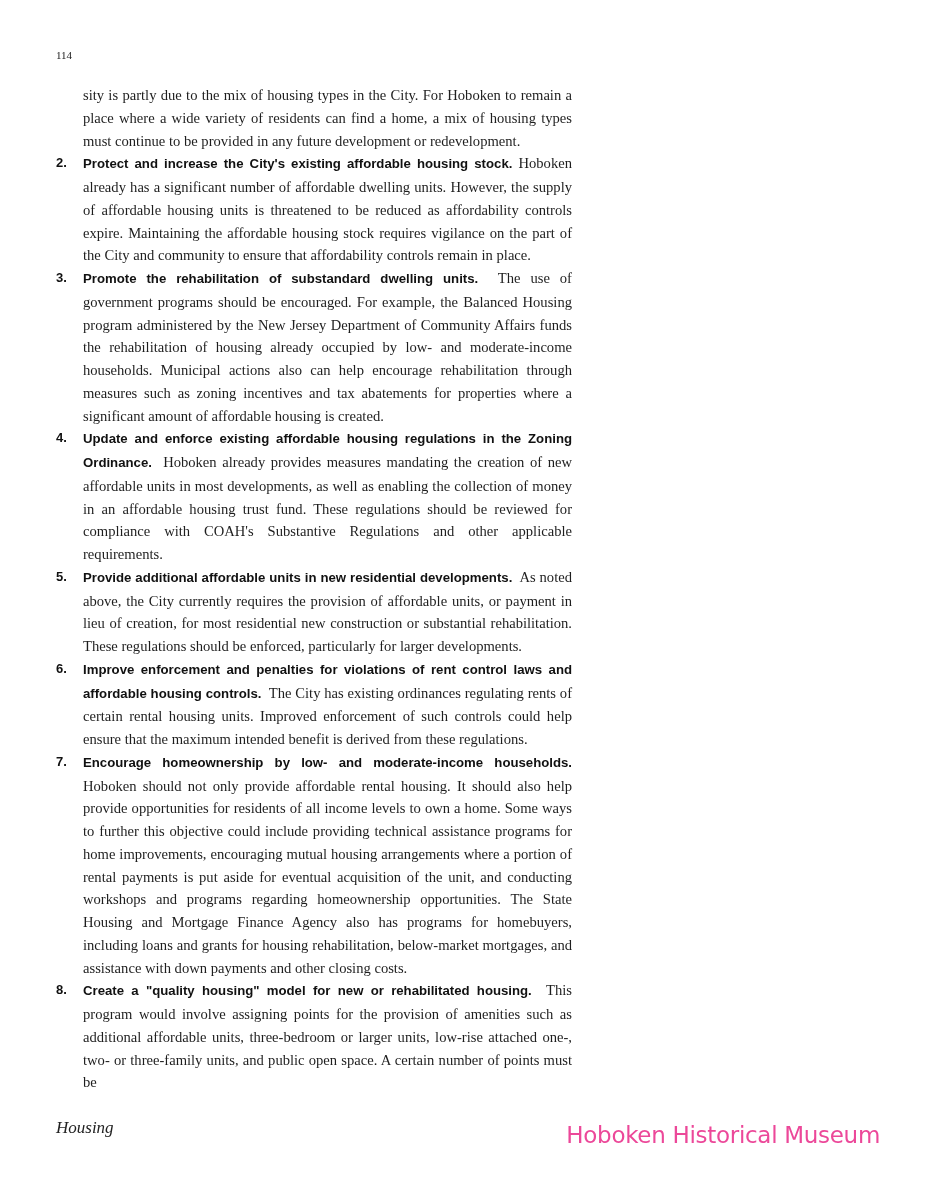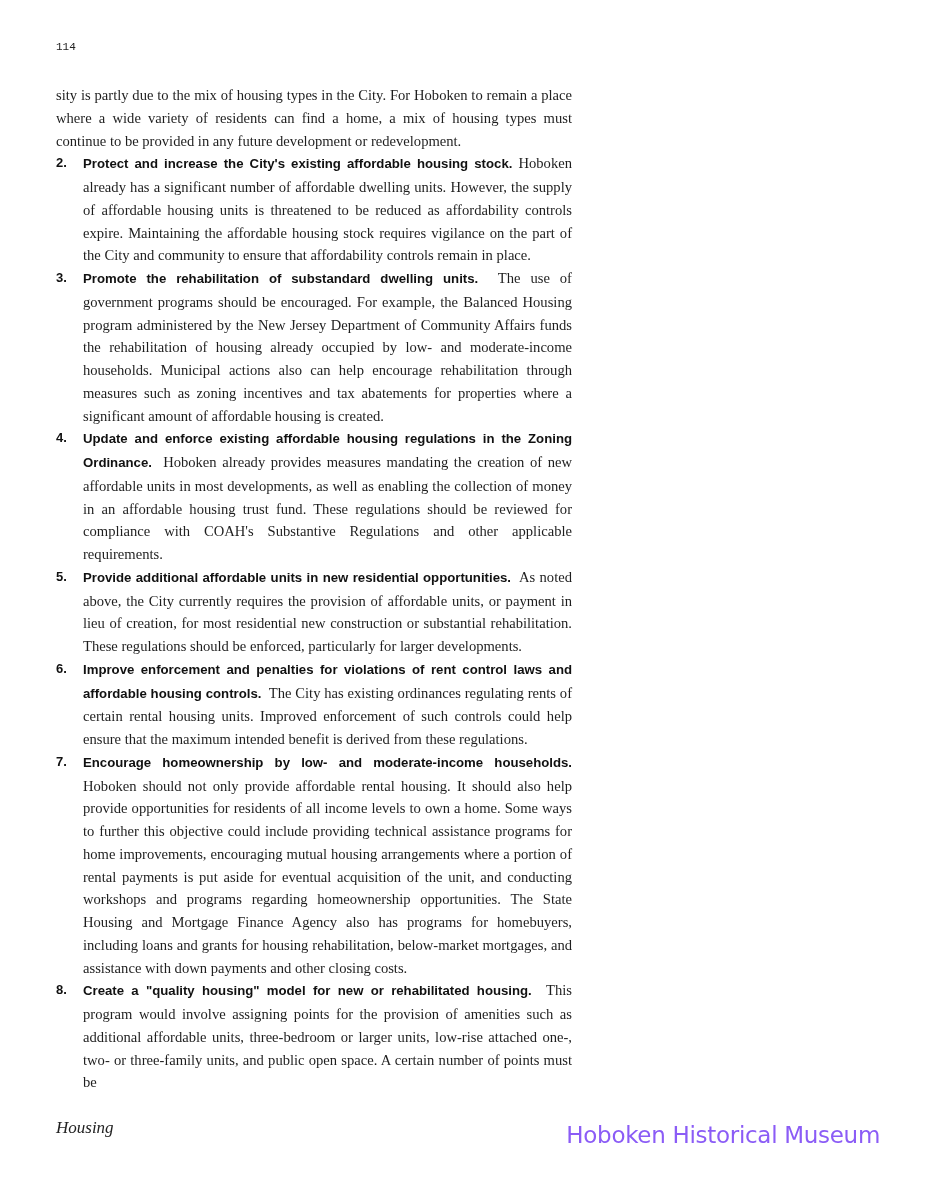--- a/index.html
+++ b/index.html
@@ -1,47 +1,47 @@
 <!DOCTYPE html>
 <html><head>
   <meta charset="utf-8">
   <style>
     html, body { margin: 0; padding: 0; background: #ffffff; }
     body { width: 927px; height: 1200px; position: relative; overflow: hidden; }
     .page-number {
-      position: absolute; left: 56px; top: 41px;
-      font-family: Liberation Mono, monospace;
+      position: absolute; left: 56px; top: 49px;
+      font-family: Liberation Serif, serif;
       font-size: 11px; color: #222;
     }
     .content {
       position: absolute; left: 56px; top: 84px; width: 516px;
       font-family: "Liberation Serif", "DejaVu Serif", serif;
       font-size: 14.6px; line-height: 22.75px; color: #1e1e1e;
       text-align: justify;
     }
-    .continuation { }
+    .continuation { margin-left: 27px; }
     .item { position: relative; padding-left: 27px; }
     .item-number {
       position: absolute; left: 0; top: 0;
       font-family: "Liberation Sans", "DejaVu Sans", sans-serif;
       font-weight: bold; font-size: 13px; color: #111;
     }
     .item-heading {
       font-family: "Liberation Sans", "DejaVu Sans", sans-serif;
       font-weight: bold; font-size: 13.2px; color: #111; margin-top: 44px;
     }
     .footer-section {
       position: absolute; left: 56px; top: 1118px;
       font-family: "Liberation Serif", "DejaVu Serif", serif;
       font-style: italic; font-size: 17px; color: #222;
     }
     .watermark {
       position: absolute; right: 47px; top: 1122px;
       font-family: "DejaVu Sans", "Liberation Sans", sans-serif;
-      font-size: 23px; color: #8b5cf6; letter-spacing: -0.3px;
+      font-size: 23px; color: #ec4899; letter-spacing: -0.3px;
     }
   </style>
 </head>
 <body>
 
 <div class="page-number">114</div>
 
 <div class="content">
   <div class="continuation">sity is partly due to the mix of housing types in the City.  For Hoboken to remain a place where a wide variety of residents can find a home, a mix of housing types must continue to be provided in any future development or redevelopment.</div>
 
@@ -58,21 +58,21 @@
   </div>
 
   <div class="item">
     <span class="item-number">4.</span>
     <span class="item-heading">Update and enforce existing affordable housing regulations in the Zoning Ordinance.</span>&nbsp;
     <span>Hoboken already provides measures mandating the creation of new affordable units in most developments, as well as enabling the collection of money in an affordable housing trust fund.  These regulations should be reviewed for compliance with COAH's Substantive Regulations and other applicable requirements.</span>
   </div>
 
   <div class="item">
     <span class="item-number">5.</span>
-    <span class="item-heading">Provide additional affordable units in new residential opportunities.</span>&nbsp;
+    <span class="item-heading">Provide additional affordable units in new residential developments.</span>&nbsp;
     <span>As noted above, the City currently requires the provision of affordable units, or payment in lieu of creation, for most residential new construction or substantial rehabilitation.  These regulations should be enforced, particularly for larger developments.</span>
   </div>
 
   <div class="item">
     <span class="item-number">6.</span>
     <span class="item-heading">Improve enforcement and penalties for violations of rent control laws and affordable housing controls.</span>&nbsp;
     <span>The City has existing ordinances regulating rents of certain rental housing units.  Improved enforcement of such controls could help ensure that the maximum intended benefit is derived from these regulations.</span>
   </div>
 
   <div class="item">

